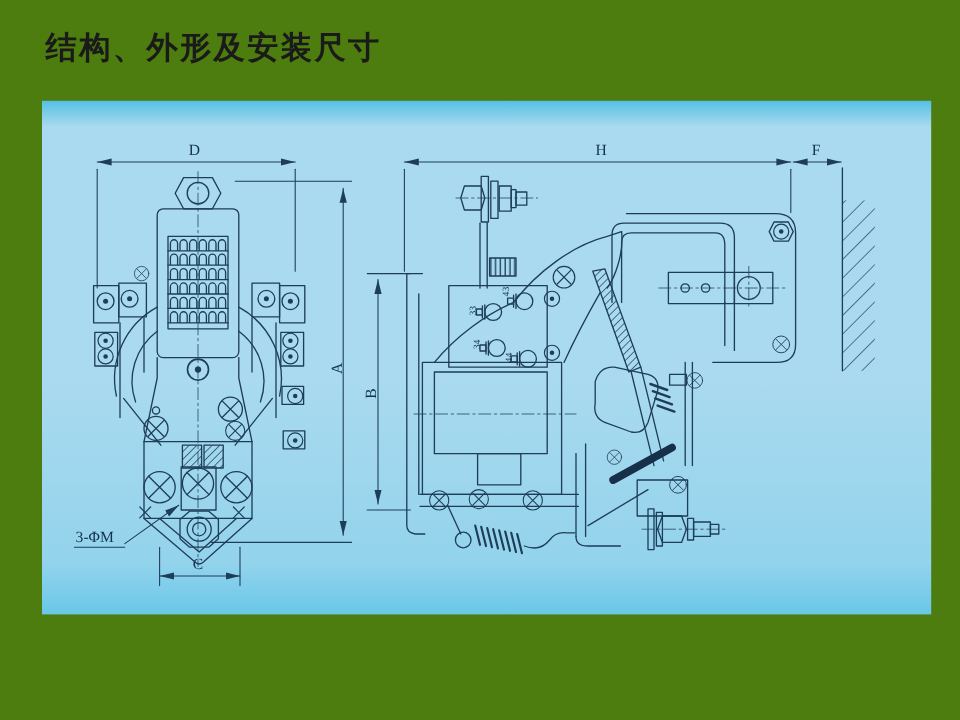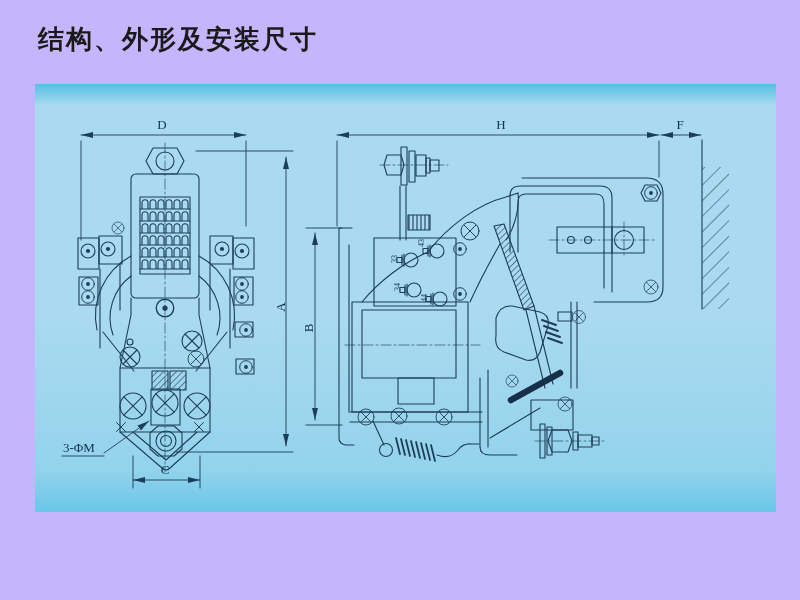--- a/index.html
+++ b/index.html
@@ -1,16 +1,16 @@
 <!DOCTYPE html>
 <html><head>
 <meta charset="utf-8">
 <style>
   html,body{margin:0;padding:0;background:#ffffff;}
-  .slide{position:relative;width:800px;height:600px;background:#c4b5fd;overflow:hidden;
+  .slide{position:relative;width:800px;height:600px;background:#4d7c0f;overflow:hidden;
          font-family:"Liberation Serif","DejaVu Serif",serif;}
   .title{position:absolute;left:38px;top:22px;font-size:26px;font-weight:600;
          color:#1a1a1a;letter-spacing:2px;white-space:nowrap;}
   svg{position:absolute;left:0;top:0;}
   .dim{fill:#14324e;stroke:none;font-family:"Liberation Serif","DejaVu Serif",serif;
        font-size:13px;}
   .dim-small{fill:#14324e;stroke:none;font-family:"Liberation Serif","DejaVu Serif",serif;
        font-size:8px;}
   .fi{fill:#1e3d58;stroke:none;}
   .thick{stroke:#16304a;stroke-width:6.5;stroke-linecap:round;}

